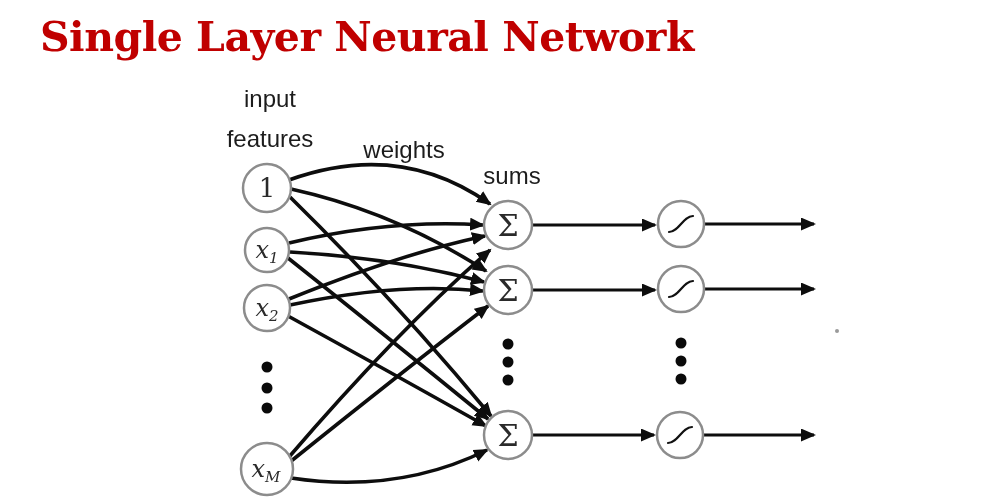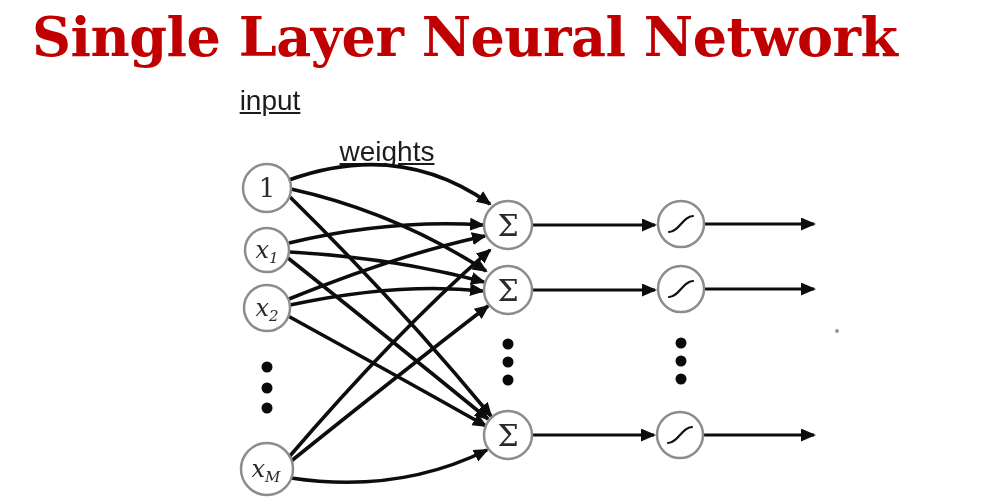--- a/index.html
+++ b/index.html
@@ -1,28 +1,28 @@
 <!DOCTYPE html>
 <html><head>
 <meta charset="utf-8">
 <style>
   html,body { margin:0; padding:0; background:#ffffff; }
   #slide {
     position:relative; width:983px; height:502px; background:#ffffff;
     overflow:hidden; font-family:"Liberation Sans", sans-serif;
   }
   #title {
-    position:absolute; left:30px; top:4px; margin:2px;
+    position:absolute; left:30px; top:4px; margin:10px;
     font-family:"DejaVu Serif", serif; font-weight:700;
-    font-size:54px; line-height:1.15; color:#c00000; letter-spacing:-0.5px;
+    font-size:41px; line-height:1.15; color:#c00000; letter-spacing:-0.5px;
     white-space:nowrap;
   }
   .dlabel {
     position:absolute; transform:translateX(-50%);
-    font-size:28px; color:#1c1c1c; white-space:nowrap;text-decoration:underline;
+    font-size:24px; color:#1c1c1c; white-space:nowrap;
   }
   #diagram-svg { position:absolute; left:0; top:0; }
   .edge { fill:none; stroke:#0d0d0d; stroke-width:3.6; }
   .conn { fill:none; stroke:#0d0d0d; stroke-width:2.8; }
   .node { fill:#ffffff; stroke:#8c8c8c; stroke-width:2.5; }
   .node-label { font-family:"DejaVu Serif", serif; fill:#2a2a2a; text-anchor:middle; }
   .num  { font-size:26px; font-style:normal; }
   .math { font-size:24px; font-style:italic; }
   .math .sub { font-size:15px; font-style:italic; }
   .sigma { font-size:30px; }
@@ -31,21 +31,23 @@
   .stray { fill:#9a9a9a; }
 </style>
 </head>
 <body>
 
 <div id="slide">
 
   <h1 id="title">Single Layer Neural Network</h1>
 
   <div class="dlabel" style="left:270px; top:85px;">input</div>
-  <div class="dlabel" style="left:387px; top:136px;">weights</div>
+  <div class="dlabel" style="left:270px; top:125px;">features</div>
+  <div class="dlabel" style="left:404px; top:136px;">weights</div>
+  <div class="dlabel" style="left:512px; top:162px;">sums</div>
 
   <svg id="diagram-svg" width="983" height="502" viewBox="0 0 983 502">
     <defs>
       <marker id="ah" markerUnits="userSpaceOnUse" markerWidth="16" markerHeight="14" refX="13" refY="6.5" orient="auto">
         <path d="M0,0 L15,6.5 L0,13 Z" fill="#0d0d0d"></path>
       </marker>
     </defs>
 
     <g>
       <path class="edge" marker-end="url(#ah)" d="M 289 180 Q 400 140 490 204"></path>

